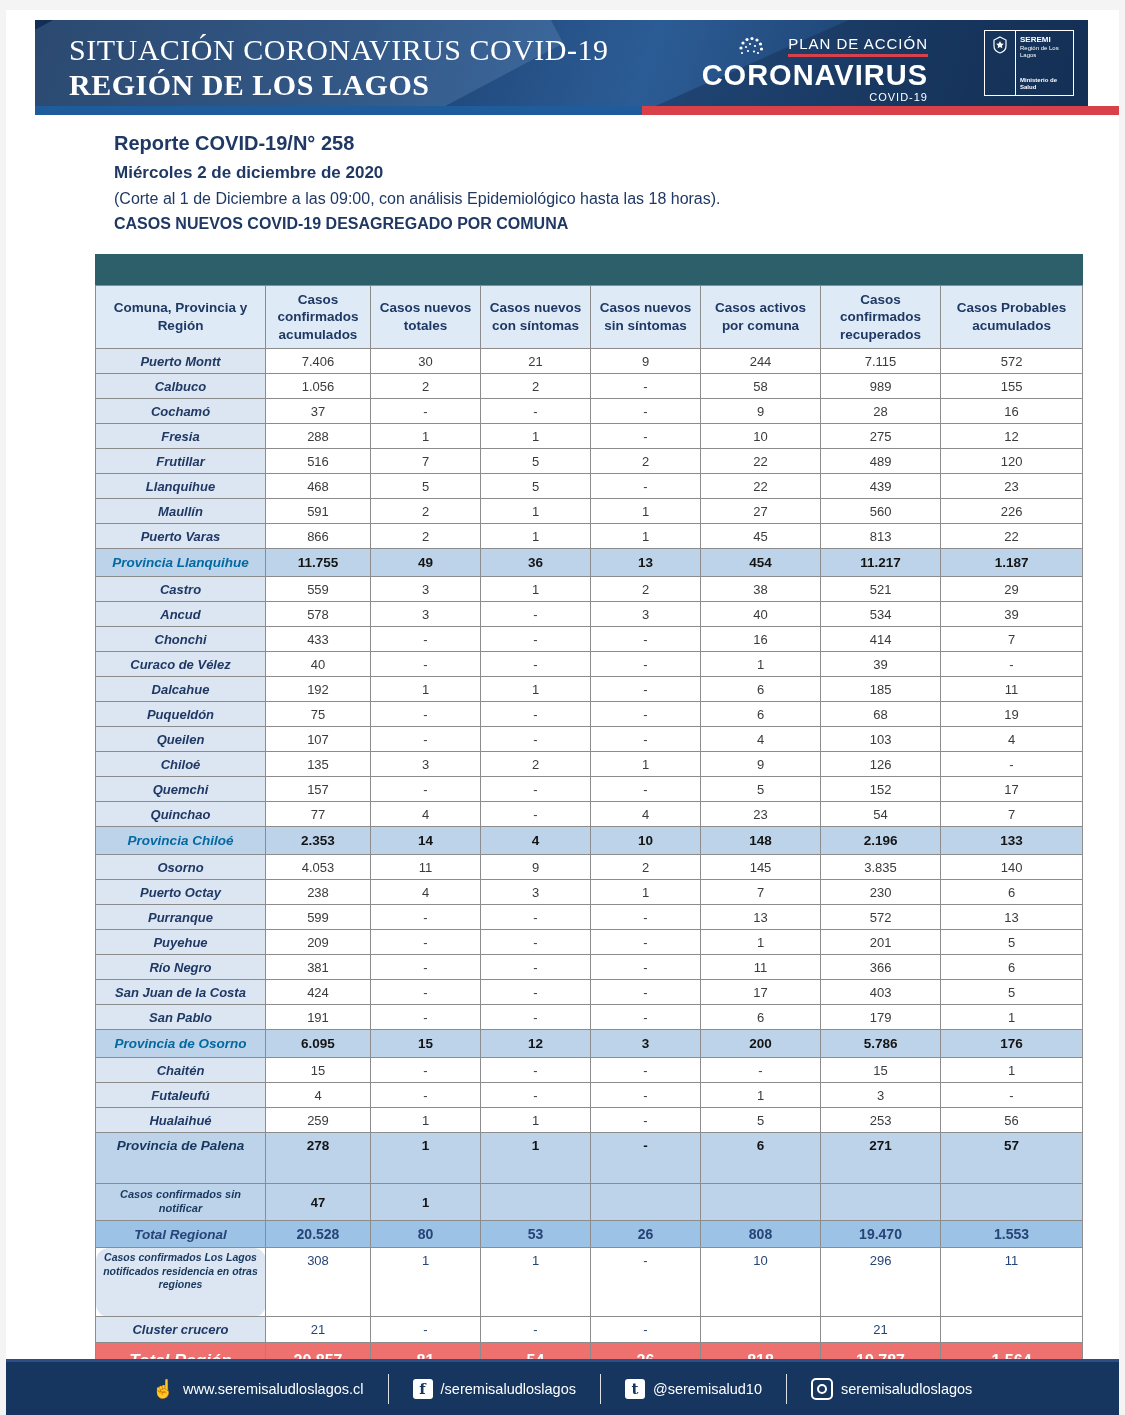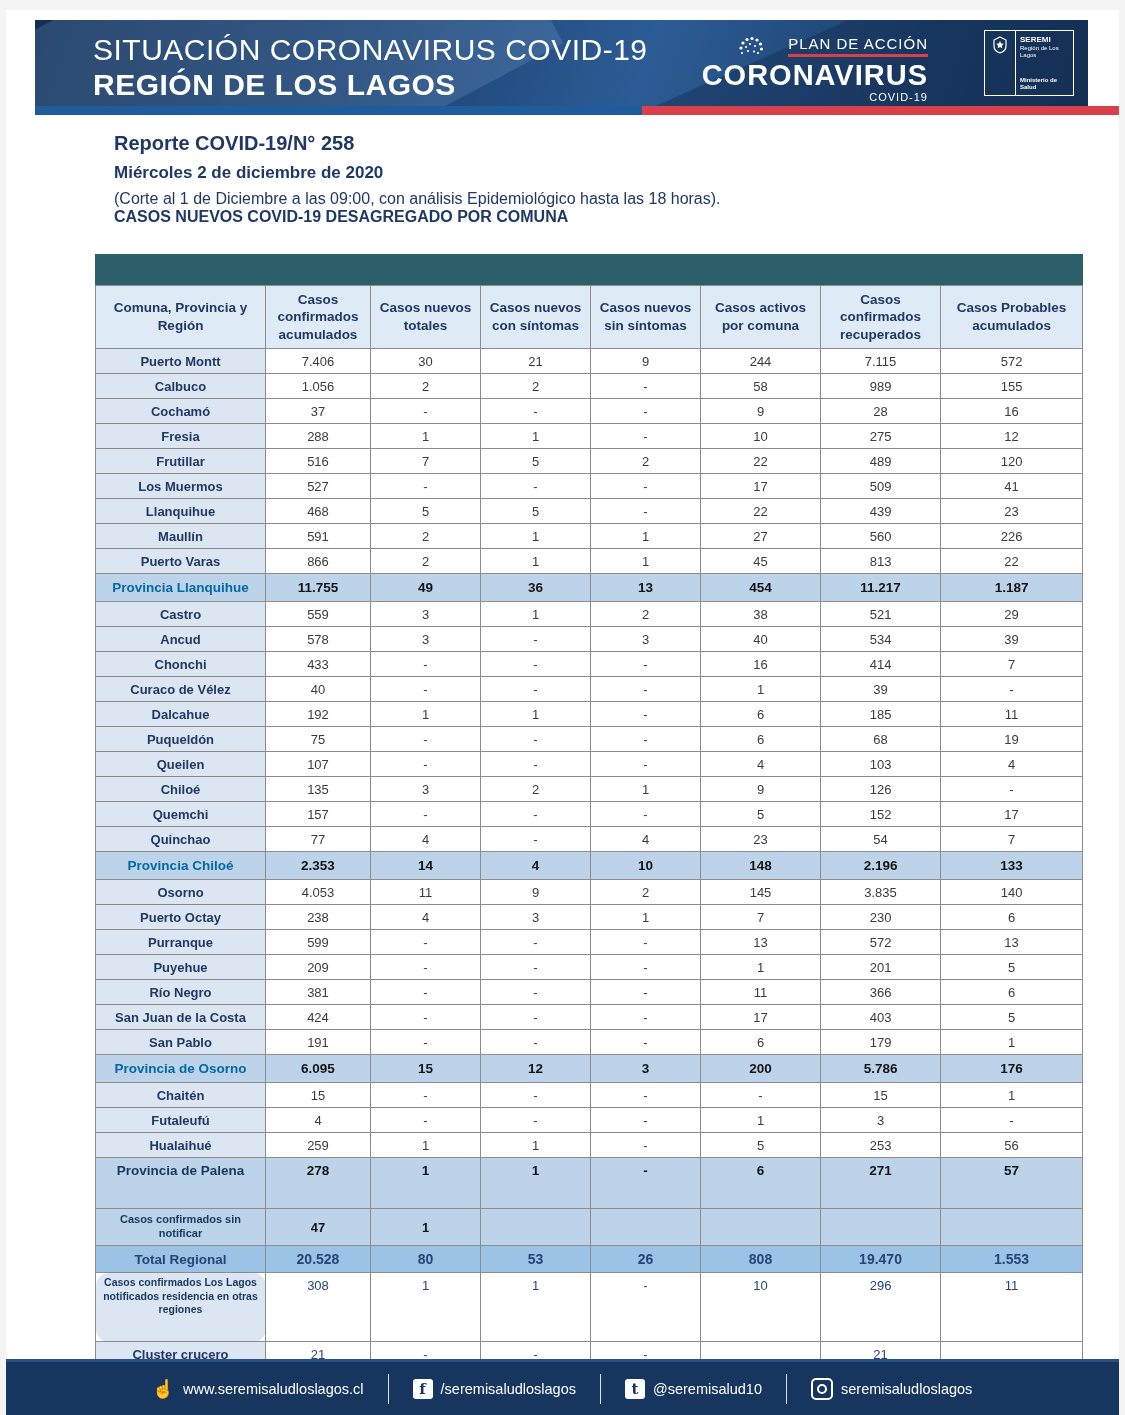--- a/index.html
+++ b/index.html
@@ -18,21 +18,21 @@
     overflow:hidden;
   }
   .banner::before{
     content:"";position:absolute;left:-60px;top:-90px;width:560px;height:260px;
     background:rgba(137,173,214,0.22);transform:rotate(-28deg);
   }
   .banner::after{
     content:"";position:absolute;right:-120px;top:-30px;width:520px;height:300px;
     background:rgba(20,45,80,0.45);transform:rotate(-24deg);
   }
-  .banner-titles{position:absolute;left:58px;top:13px;z-index:2;color:#fff;}
+  .banner-titles{position:absolute;left:34px;top:13px;z-index:2;color:#fff;font-family:Liberation Serif, serif;}
   .banner-title{font-size:30px;font-weight:400;letter-spacing:.5px;line-height:1.15;}
   .banner-subtitle{font-size:30px;font-weight:700;letter-spacing:.5px;line-height:1.15;}
   .plan{position:absolute;right:160px;top:14px;z-index:2;color:#fff;text-align:right;}
   .plan-top{display:flex;align-items:center;justify-content:flex-end;gap:23px;}
   .plan-label{font-size:15px;letter-spacing:1px;border-bottom:3px solid #d9414a;padding-bottom:2px;}
   .plan-main{font-size:29px;font-weight:700;letter-spacing:1px;line-height:1.05;margin-top:2px;}
   .plan-sub{font-size:11px;letter-spacing:1px;margin-top:1px;}
   .seremi-box{position:absolute;right:14px;top:10px;z-index:2;width:88px;height:64px;border:1px solid #fff;display:flex;color:#fff;}
   .coat{width:30px;border-right:1px solid #fff;display:flex;justify-content:center;padding-top:5px;}
   .seremi-text{flex:1;padding:4px 4px;display:flex;flex-direction:column;justify-content:space-between;align-items:center;}
@@ -40,30 +40,30 @@
   .seremi-l2{font-size:6px;line-height:1.2;}
   .seremi-l3{font-size:6px;font-weight:700;line-height:1.2;}
 
   .stripe{position:absolute;left:29px;top:96px;right:0;height:9px;
     background:linear-gradient(to right,#1e5c9b 0,#1e5c9b 56%,#d9414a 56%,#d9414a 100%);}
 
   
   .report{position:absolute;left:108px;top:122px;color:#1f3864;}
   .report-title{font-size:20px;font-weight:700;margin-bottom:8px;}
   .report-date{font-size:17px;font-weight:700;margin-bottom:7px;}
-  .report-note{font-size:16px;font-weight:400;}
+  .report-note{font-size:16px;font-weight:400;margin-bottom:7px;}
   .report-sub{font-size:16px;font-weight:700;}
 
   
   table.covid{position:absolute;left:89px;top:244px;width:987px;border-collapse:collapse;table-layout:fixed;}
   table.covid td,table.covid th{border:1px solid #8c8c8c;text-align:center;vertical-align:middle;padding:1px 2px;overflow:hidden;}
   tr.band td{background:#2c5f6a;height:28px;border:1px solid #2c5f6a;border-bottom:1px solid #8c8c8c;}
   tr.band td.div{border-left:1px solid rgba(255,255,255,.55);}
   tr.head th{background:#deeaf6;color:#1f3864;font-size:13.5px;font-weight:700;height:60px;line-height:1.3;}
-  td.lbl{background:#dce6f2;color:#1f3864;font-weight:700;font-size:13px;}
+  td.lbl{background:#dce6f2;color:#1f3864;font-weight:700;font-size:13px;font-style:italic;}
   tr.row-commune td{height:22px;font-size:13px;color:#3b3b3b;background:#fff;}
   tr.row-commune td.lbl{background:#dce6f2;color:#1f3864;}
   tr.row-province td{height:25px;font-size:13.5px;font-weight:700;color:#141414;background:#bdd3ea;}
   tr.row-province td.lbl{color:#0369a1;background:#bdd3ea;}
   tr.row-province-tall td{height:44px;font-size:13.5px;font-weight:700;color:#141414;background:#bdd3ea;vertical-align:top;padding-top:5px;}
   tr.row-province-tall td.lbl{color:#17375e;background:#bdd3ea;}
   tr.row-note-blue td{height:34px;font-size:13px;font-weight:700;color:#141414;background:#bdd3ea;}
   tr.row-note-blue td.lbl{font-size:11px;color:#17375e;line-height:1.25;}
   tr.row-total-regional td{height:24px;font-size:14px;font-weight:700;color:#264478;background:#9cc2e5;}
   tr.row-total-regional td.lbl{font-size:13.5px;}
@@ -223,30 +223,20 @@
           <td class="lbl">Frutillar</td>
           <td>516</td>
           <td>7</td>
           <td>5</td>
           <td>2</td>
           <td>22</td>
           <td>489</td>
           <td>120</td>
         </tr>
         <tr class="row-commune">
-          <td class="lbl">Los Muermos</td>
-          <td>527</td>
-          <td>-</td>
-          <td>-</td>
-          <td>-</td>
-          <td>17</td>
-          <td>509</td>
-          <td>41</td>
-        </tr>
-        <tr class="row-commune">
           <td class="lbl">Llanquihue</td>
           <td>468</td>
           <td>5</td>
           <td>5</td>
           <td>-</td>
           <td>22</td>
           <td>439</td>
           <td>23</td>
         </tr>
         <tr class="row-commune">

